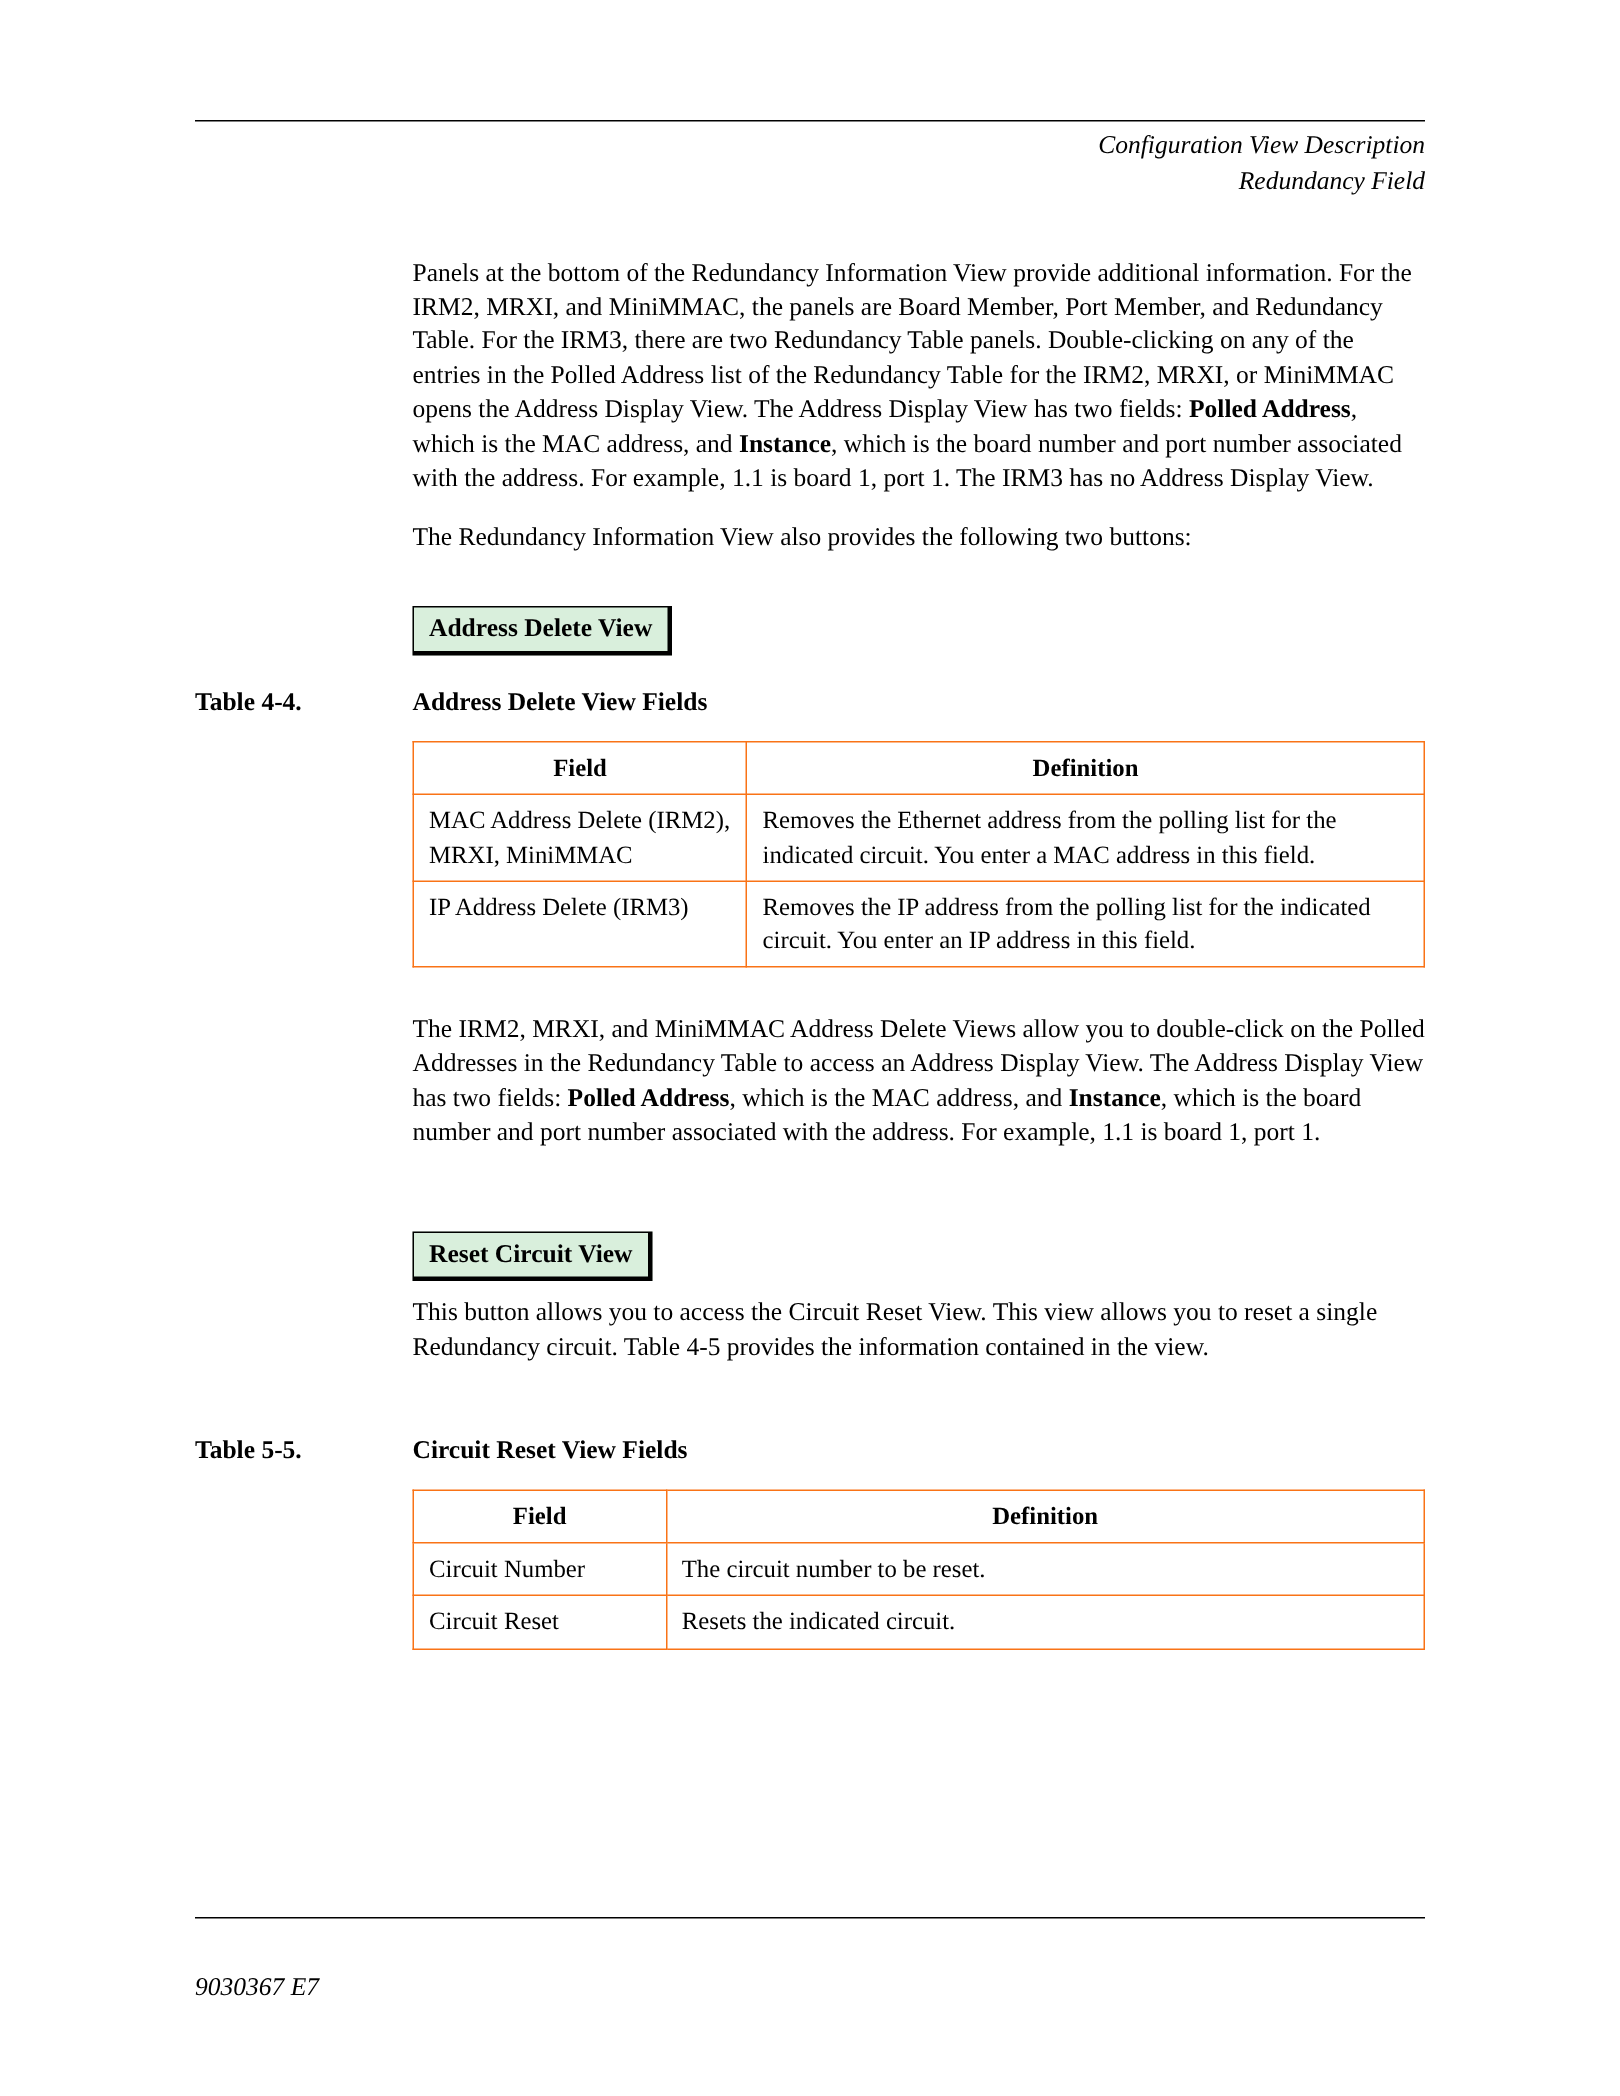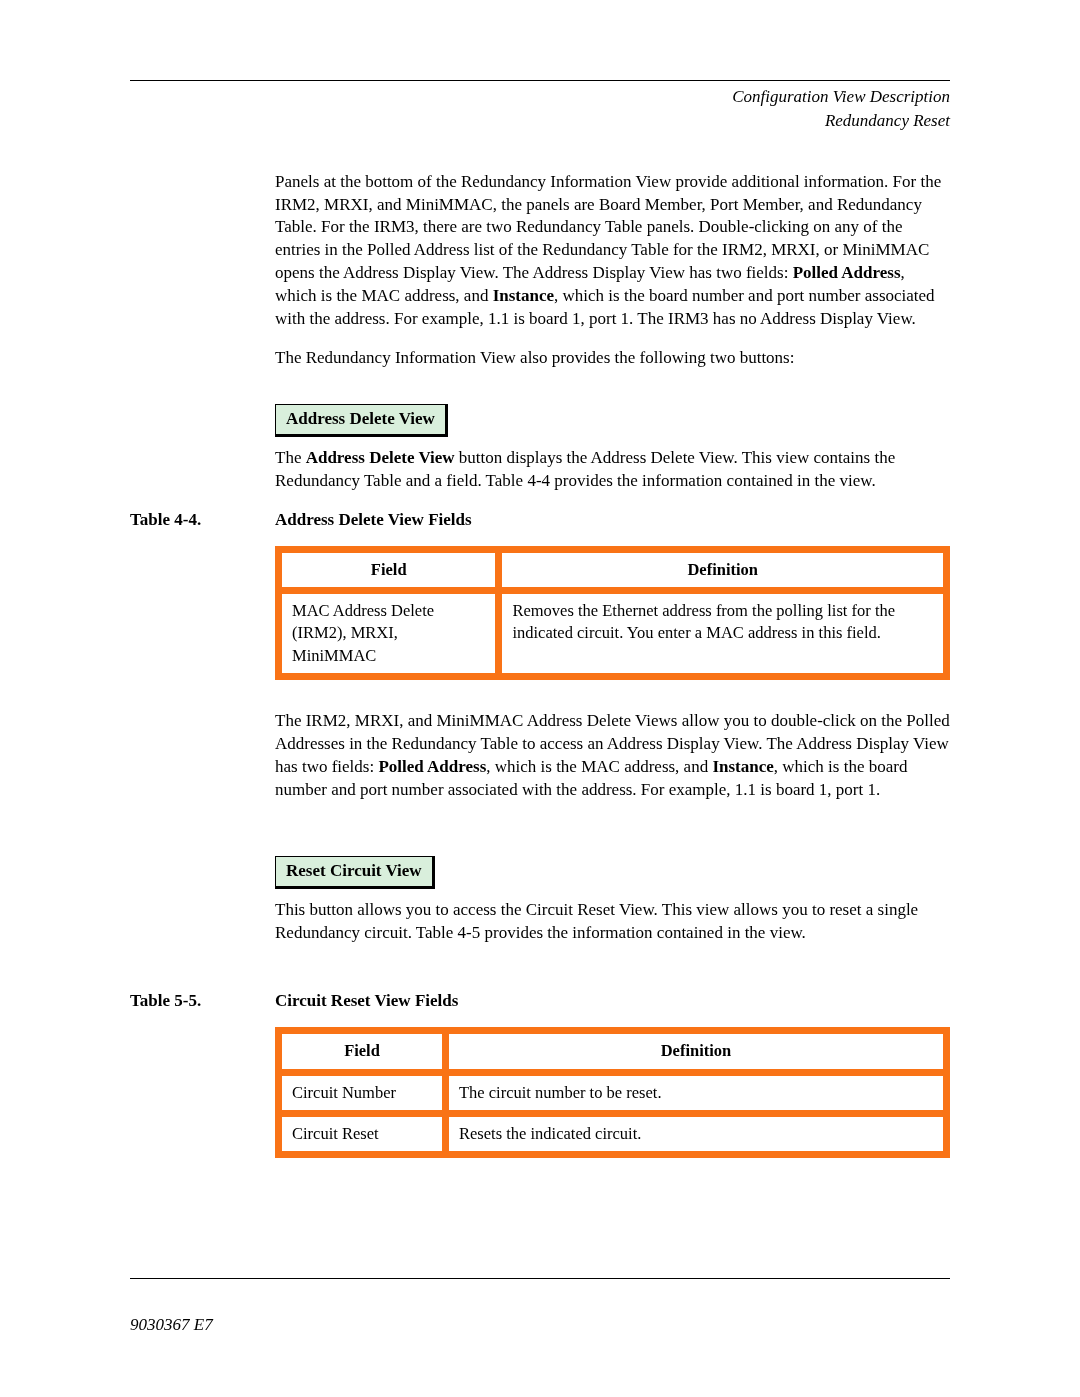--- a/index.html
+++ b/index.html
@@ -58,21 +58,21 @@
   }
   .table-caption-title {
     flex: 1;
   }
   table.fields {
     border-collapse: collapse;
     width: 100%;
     font-size: 16.5px;
   }
   table.fields th, table.fields td {
-    border: 7px solid #f97316;
+    border: 1px solid #f97316;
     padding: 6px 10px;
     text-align: left;
     vertical-align: top;
   }
   table.fields th {
     font-weight: bold;
     text-align: center;
   }
   .gap-lg { height: 30px; }
   .gap-md { height: 20px; }
@@ -100,53 +100,54 @@
 </style>
 </head>
 <body>
 
 <div class="page">
 
   <hr class="top-rule">
 
   <div class="running-head">
     <div>Configuration View Description</div>
-    <div>Redundancy Reset</div>
+    <div>Redundancy Field</div>
   </div>
 
   <div class="content">
 
     <p class="para">
       <span>Panels at the bottom of the Redundancy Information View provide additional information. For the IRM2, MRXI, and MiniMMAC, the panels are Board Member, Port Member, and Redundancy Table. For the IRM3, there are two Redundancy Table panels. Double-clicking on any of the entries in the Polled Address list of the Redundancy Table for the IRM2, MRXI, or MiniMMAC opens the Address Display View. The Address Display View has two fields: </span><span class="bold">Polled Address</span><span>, which is the MAC address, and </span><span class="bold">Instance</span><span>, which is the board number and port number associated with the address. For example, 1.1 is board 1, port 1. The IRM3 has no Address Display View.</span>
     </p>
 
     <p class="para">The Redundancy Information View also provides the following two buttons:</p>
 
     <div class="button-box">Address Delete View</div>
 
-    <p class="para">
-      <span>The </span><span class="bold">Address Delete View</span><span> button displays the Address Delete View. This view contains the Redundancy Table and a field. Table 4-4 provides the information contained in the view.</span>
-    </p>
 
     <div class="table-caption-row">
       <div class="table-caption-label">Table 4-4.</div>
       <div class="table-caption-title">Address Delete View Fields</div>
     </div>
 
     <table class="fields">
       <thead>
         <tr>
           <th style="width:33%;">Field</th>
           <th>Definition</th>
         </tr>
       </thead>
       <tbody>
         <tr>
           <td>MAC Address Delete (IRM2), MRXI, MiniMMAC</td>
           <td>Removes the Ethernet address from the polling list for the indicated circuit. You enter a MAC address in this field.</td>
+        </tr>
+        <tr>
+          <td>IP Address Delete (IRM3)</td>
+          <td>Removes the IP address from the polling list for the indicated circuit. You enter an IP address in this field.</td>
         </tr>
       </tbody>
     </table>
 
     <div class="gap-lg"></div>
 
     <p class="para">
       <span>The IRM2, MRXI, and MiniMMAC Address Delete Views allow you to double-click on the Polled Addresses in the Redundancy Table to access an Address Display View. The Address Display View has two fields: </span><span class="bold">Polled Address</span><span>, which is the MAC address, and </span><span class="bold">Instance</span><span>, which is the board number and port number associated with the address. For example, 1.1 is board 1, port 1.</span>
     </p>
 

